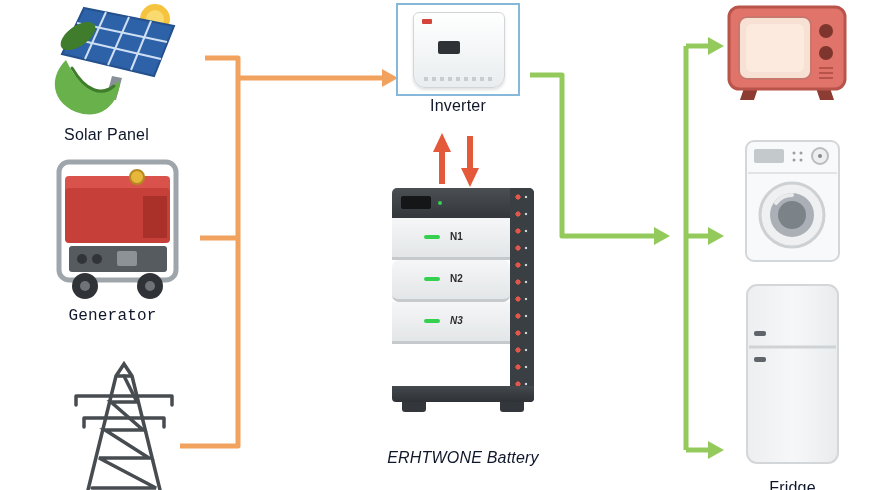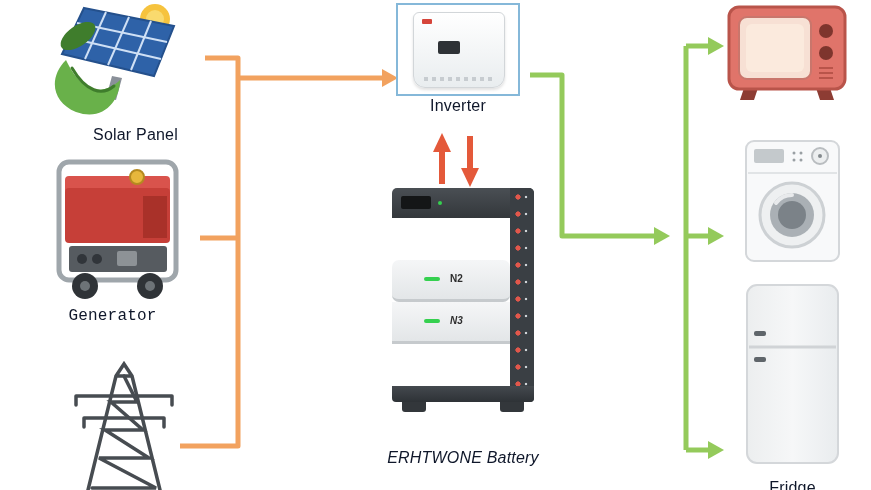--- a/index.html
+++ b/index.html
@@ -80,21 +80,21 @@
       <line x1="77" y1="15" x2="56" y2="63" stroke="#cfe0f5" stroke-width="2"></line>
       <line x1="99" y1="19" x2="79" y2="68" stroke="#cfe0f5" stroke-width="2"></line>
       <line x1="25" y1="21" x2="115" y2="40" stroke="#cfe0f5" stroke-width="2"></line>
       <line x1="18" y1="36" x2="109" y2="57" stroke="#cfe0f5" stroke-width="2"></line>
       <polygon points="60,74 70,76 64,98 54,96" fill="#8a9099"></polygon>
       <ellipse cx="26" cy="34" rx="20" ry="10" fill="#3f7d2c" transform="rotate(-35 26 34)"></ellipse>
       <path d="M14,58 C-4,76 0,100 24,110 C52,120 68,98 68,78 C52,94 30,92 14,58 Z" fill="#69b14a"></path>
       <path d="M20,66 C34,90 50,94 62,84" fill="none" stroke="#3f7d2c" stroke-width="3" stroke-linecap="round"></path>
     </svg>
   </div>
-  <div class="label" style="left:68px;top:126px;width:135px;">Solar Panel</div>
+  <div class="label" style="left:39px;top:126px;width:135px;">Solar Panel</div>
 
   <div class="abs" style="left:45px;top:148px;width:145px;height:152px;">
     <svg width="145" height="152" viewBox="0 0 145 152">
       <rect x="14" y="14" width="117" height="118" rx="10" fill="none" stroke="#9fa6ab" stroke-width="5"></rect>
       <rect x="20" y="28" width="105" height="18" rx="4" fill="#d9534c"></rect>
       <rect x="20" y="40" width="105" height="55" rx="4" fill="#c63f38"></rect>
       <rect x="98" y="48" width="24" height="42" fill="#a93129"></rect>
       <circle cx="92" cy="29" r="7" fill="#e7b73c" stroke="#b58a20" stroke-width="2"></circle>
       <rect x="24" y="98" width="98" height="26" rx="3" fill="#565b60"></rect>
       <circle cx="37" cy="111" r="5" fill="#31353a"></circle>
@@ -126,20 +126,24 @@
       <div class="inverter-vent"></div>
     </div>
   </div>
   <div class="label" style="left:396px;top:97px;width:124px;">Inverter</div>
 
   <div class="battery">
     <div class="bat-cap">
       <div class="bat-display"></div>
       <div class="bat-dot"></div>
     </div>
+    <div class="bat-module" style="top:30px;">
+      <span class="led"></span>
+      <span class="mlabel">N1</span>
+    </div>
     <div class="bat-module" style="top:72px;border-radius:7px;">
       <span class="led"></span>
       <span class="mlabel">N2</span>
     </div>
     <div class="bat-module" style="top:114px;font-style:italic;">
       <span class="led"></span>
       <span class="mlabel">N3</span>
     </div>
     <div class="bat-strip"></div>
     <div class="bat-base"></div>

